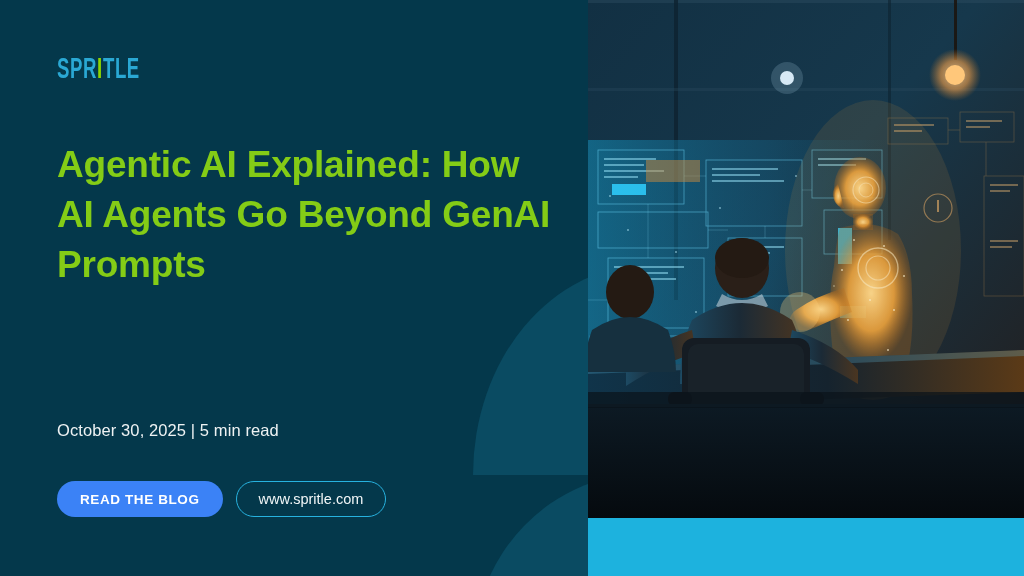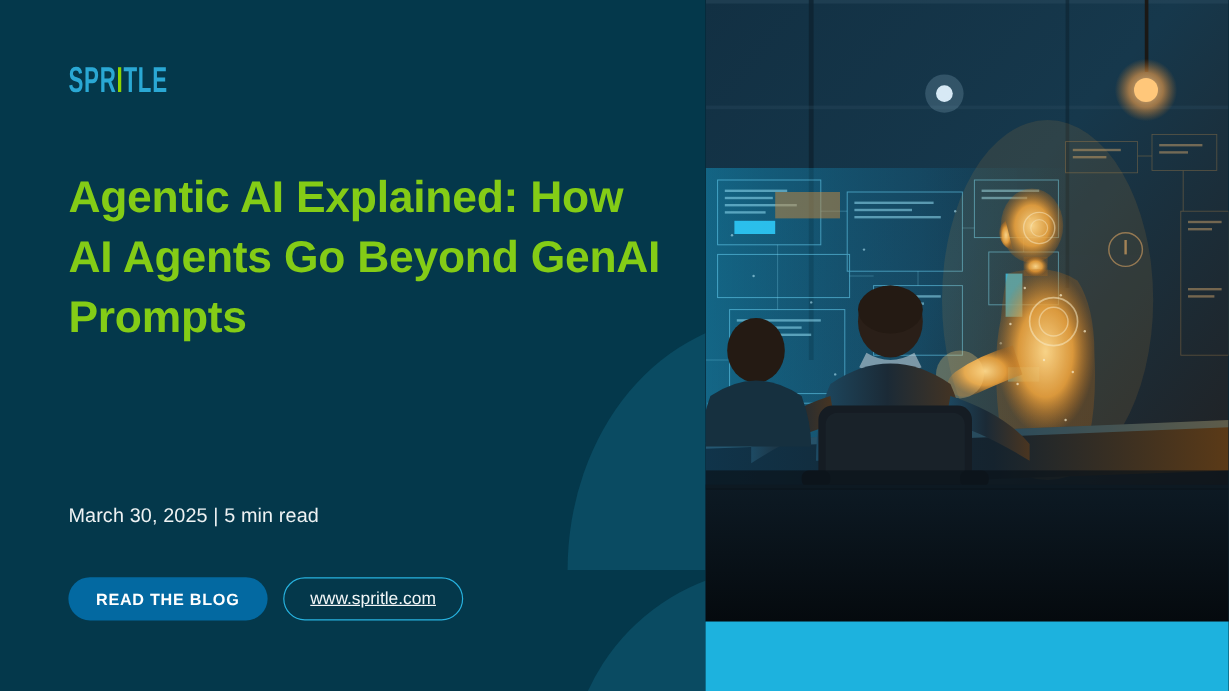--- a/index.html
+++ b/index.html
@@ -98,21 +98,21 @@
     align-items: center;
     gap: 13px;
   }
   .btn-primary {
     display: inline-flex;
     align-items: center;
     justify-content: center;
     height: 36px;
     padding: 0 23px;
     border-radius: 18px;
-    background: #0369a1;
+    background: #3b82f6;
     color: #ffffff;
     font-size: 13.5px;
     font-weight: 700;
     letter-spacing: 0.6px;
     border: none;
     cursor: pointer;
     font-family: "Liberation Sans", sans-serif;
   }
   .btn-outline {
     display: inline-flex;
@@ -121,21 +121,20 @@
     height: 36px;
     padding: 0 22px;
     border-radius: 18px;
     background: transparent;
     border: 1.4px solid #27b2df;
     color: #f2f6f7;
     font-size: 14.5px;
     font-weight: 400;
     cursor: pointer;
     font-family: "Liberation Sans", sans-serif;
-    text-decoration: underline;
   }
 
   
   .photo {
     position: absolute;
     left: 588px; top: 0;
     width: 436px; height: 518px;
     overflow: hidden;
     background: #0a1a26;
   }
@@ -159,21 +158,21 @@
 
     <div class="arc arc-top"></div>
     <div class="arc arc-bottom"></div>
 
     <div class="logo">
       <span class="seg-a">SPR</span><span class="seg-b">I</span><span class="seg-c">TLE</span>
     </div>
 
     <h1 class="headline">Agentic AI Explained: How AI Agents Go Beyond GenAI Prompts</h1>
 
-    <div class="meta">March 30, 2025 | 5 min read</div>
+    <div class="meta">October 30, 2025 | 5 min read</div>
 
     <div class="btn-row">
       <button class="btn-primary">READ THE BLOG</button>
       <button class="btn-outline">www.spritle.com</button>
     </div>
 
   </div>
 
   <div class="photo">
     <svg class="photo-svg" viewBox="0 0 436 518" preserveAspectRatio="none">

